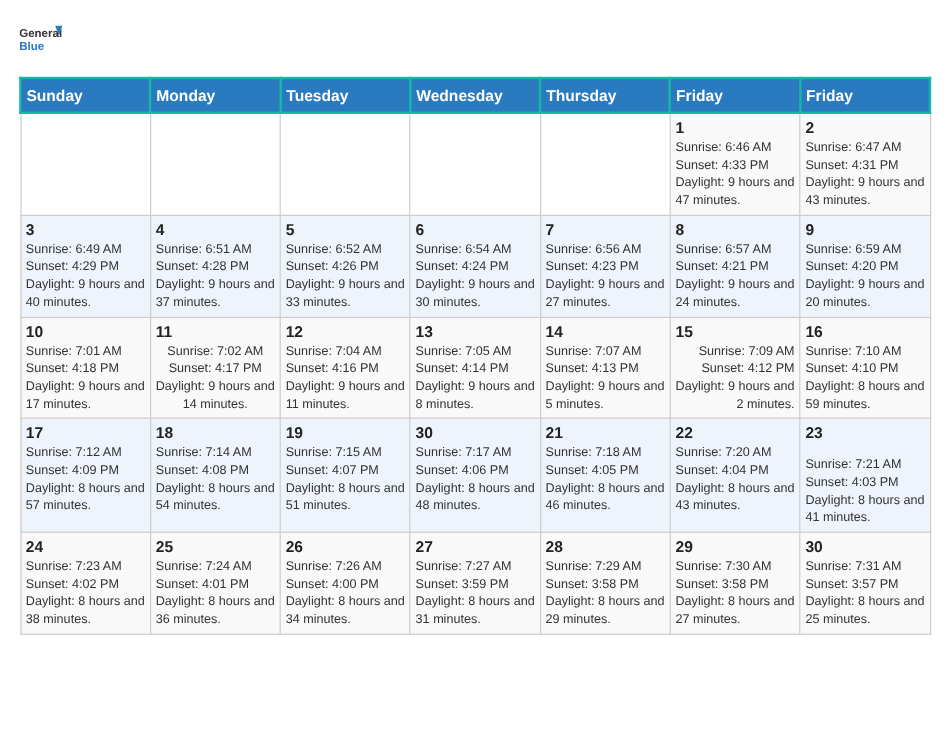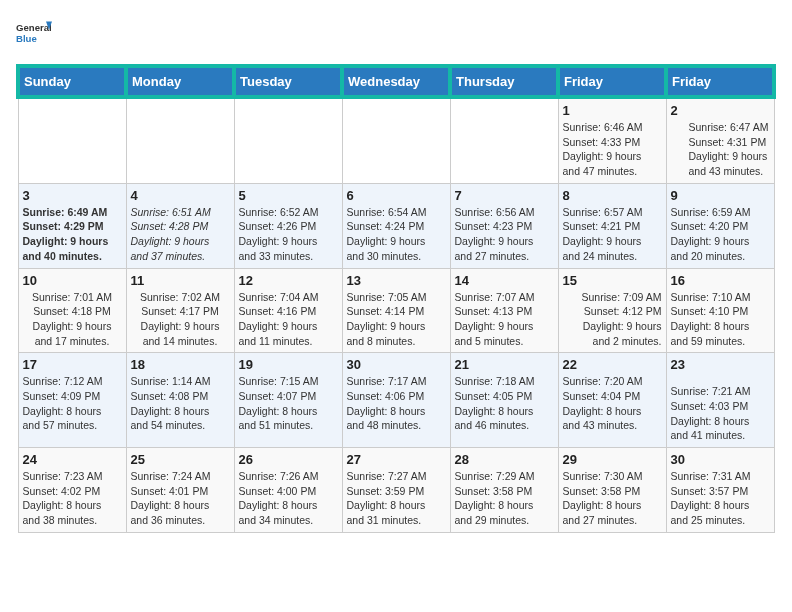--- a/index.html
+++ b/index.html
@@ -40,21 +40,21 @@
       border-collapse: collapse;
       font-size: 11px;
     }
     .calendar thead tr th {
       background: #2a7abf;
       color: #fff;
       padding: 6px 4px;
       text-align: left;
       font-size: 13px;
       font-weight: bold;
-      border: 4px solid #14b8a6;
+      border: 2px solid #14b8a6;
     }
     .calendar tbody tr td {
       vertical-align: top;
       border: 1px solid #ccc;
       padding: 4px;
       width: 108px;
       min-height: 80px;
       background: #fff;
     }
     .calendar tbody tr:nth-child(odd) td {
@@ -116,35 +116,35 @@
         <td class="empty-cell"></td>
         <td class="empty-cell"></td>
         <td>
           <span class="day-number">1</span>
           <div class="day-info" style="white-space: pre-line;">Sunrise: 6:46 AM
 Sunset: 4:33 PM
 Daylight: 9 hours and 47 minutes.</div>
         </td>
         <td>
           <span class="day-number">2</span>
-          <div class="day-info" style="white-space: pre-line; margin-left: 18px;">Sunrise: 6:47 AM
+          <div class="day-info" style="white-space: pre-line;">Sunrise: 6:47 AM
 Sunset: 4:31 PM
 Daylight: 9 hours and 43 minutes.</div>
         </td>
       </tr>
       <tr>
         <td>
           <span class="day-number">3</span>
-          <div class="day-info" style="white-space: pre-line; font-weight: bold;">Sunrise: 6:49 AM
+          <div class="day-info" style="white-space: pre-line;">Sunrise: 6:49 AM
 Sunset: 4:29 PM
 Daylight: 9 hours and 40 minutes.</div>
         </td>
         <td>
           <span class="day-number">4</span>
-          <div class="day-info" style="white-space: pre-line; font-style: italic;">Sunrise: 6:51 AM
+          <div class="day-info" style="white-space: pre-line;">Sunrise: 6:51 AM
 Sunset: 4:28 PM
 Daylight: 9 hours and 37 minutes.</div>
         </td>
         <td>
           <span class="day-number">5</span>
           <div class="day-info" style="white-space: pre-line;">Sunrise: 6:52 AM
 Sunset: 4:26 PM
 Daylight: 9 hours and 33 minutes.</div>
         </td>
         <td>
@@ -168,21 +168,21 @@
         <td>
           <span class="day-number">9</span>
           <div class="day-info" style="white-space: pre-line;">Sunrise: 6:59 AM
 Sunset: 4:20 PM
 Daylight: 9 hours and 20 minutes.</div>
         </td>
       </tr>
       <tr>
         <td>
           <span class="day-number">10</span>
-          <div class="day-info" style="white-space: pre-line; text-align: center;">Sunrise: 7:01 AM
+          <div class="day-info" style="white-space: pre-line;">Sunrise: 7:01 AM
 Sunset: 4:18 PM
 Daylight: 9 hours and 17 minutes.</div>
         </td>
         <td>
           <span class="day-number">11</span>
           <div class="day-info" style="white-space: pre-line; text-align: center;">Sunrise: 7:02 AM
 Sunset: 4:17 PM
 Daylight: 9 hours and 14 minutes.</div>
         </td>
         <td>
@@ -218,21 +218,21 @@
       </tr>
       <tr>
         <td>
           <span class="day-number">17</span>
           <div class="day-info" style="white-space: pre-line;">Sunrise: 7:12 AM
 Sunset: 4:09 PM
 Daylight: 8 hours and 57 minutes.</div>
         </td>
         <td>
           <span class="day-number">18</span>
-          <div class="day-info" style="white-space: pre-line;">Sunrise: 1:14 AM
+          <div class="day-info" style="white-space: pre-line;">Sunrise: 7:14 AM
 Sunset: 4:08 PM
 Daylight: 8 hours and 54 minutes.</div>
         </td>
         <td>
           <span class="day-number">19</span>
           <div class="day-info" style="white-space: pre-line;">Sunrise: 7:15 AM
 Sunset: 4:07 PM
 Daylight: 8 hours and 51 minutes.</div>
         </td>
         <td>

